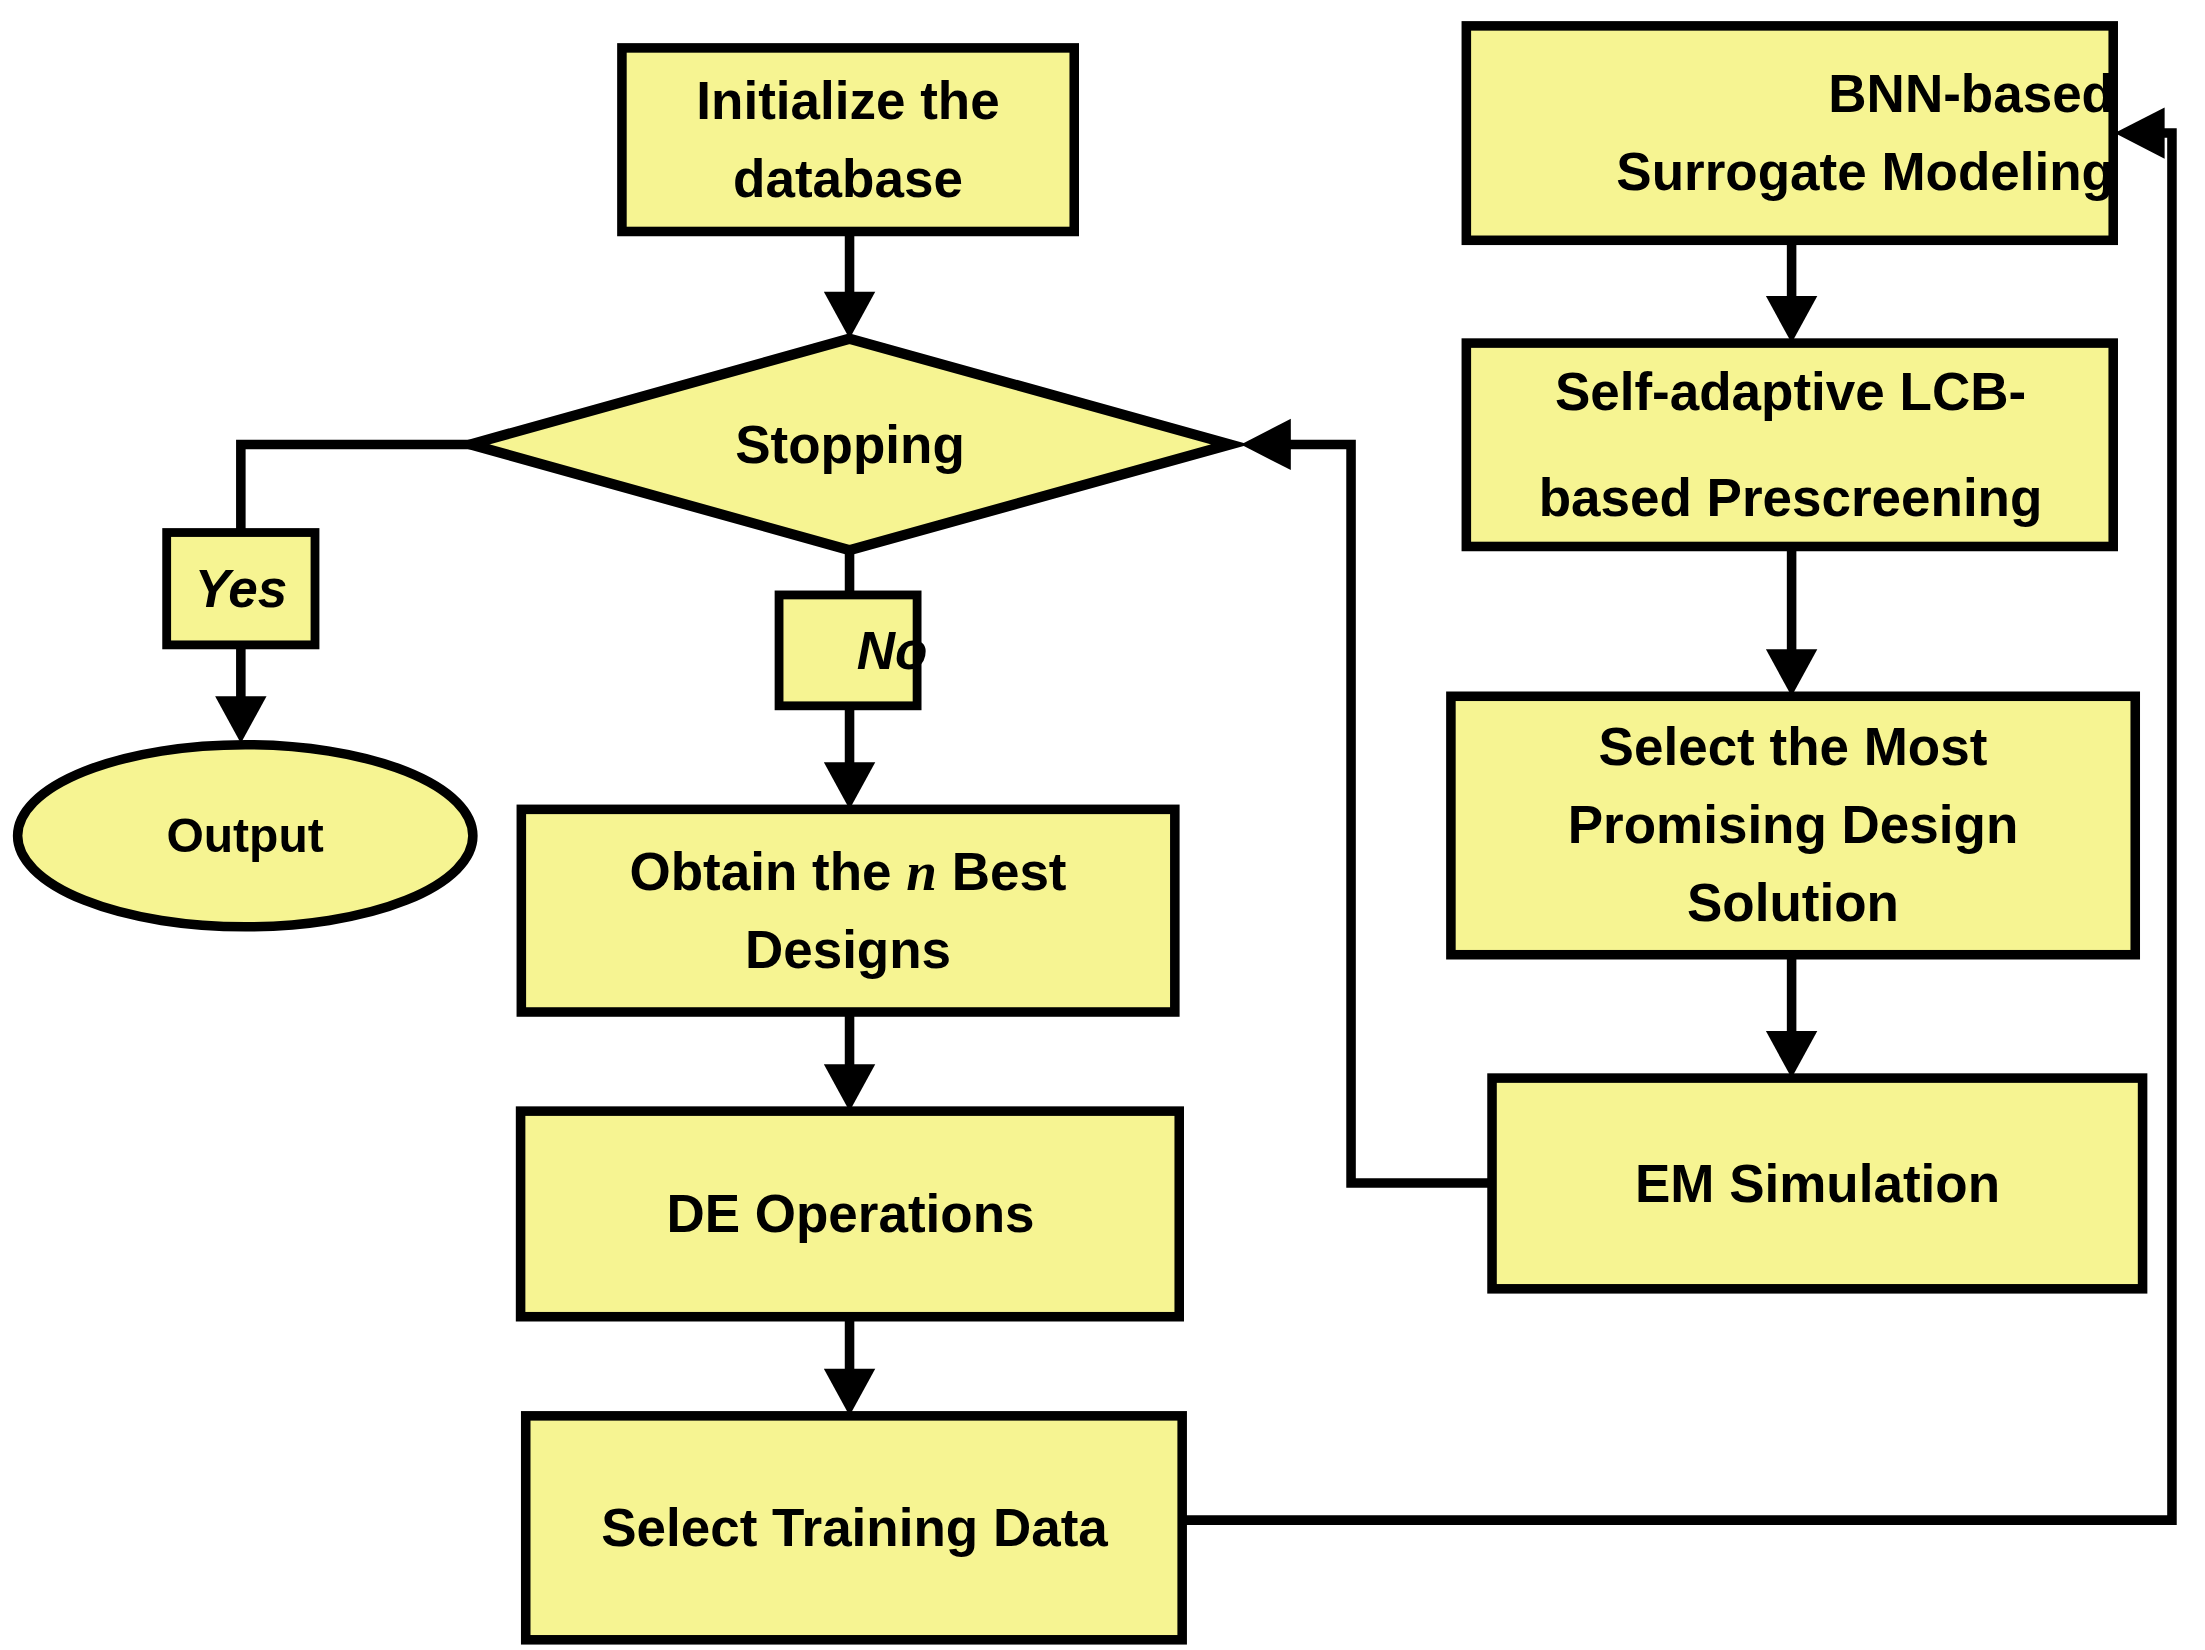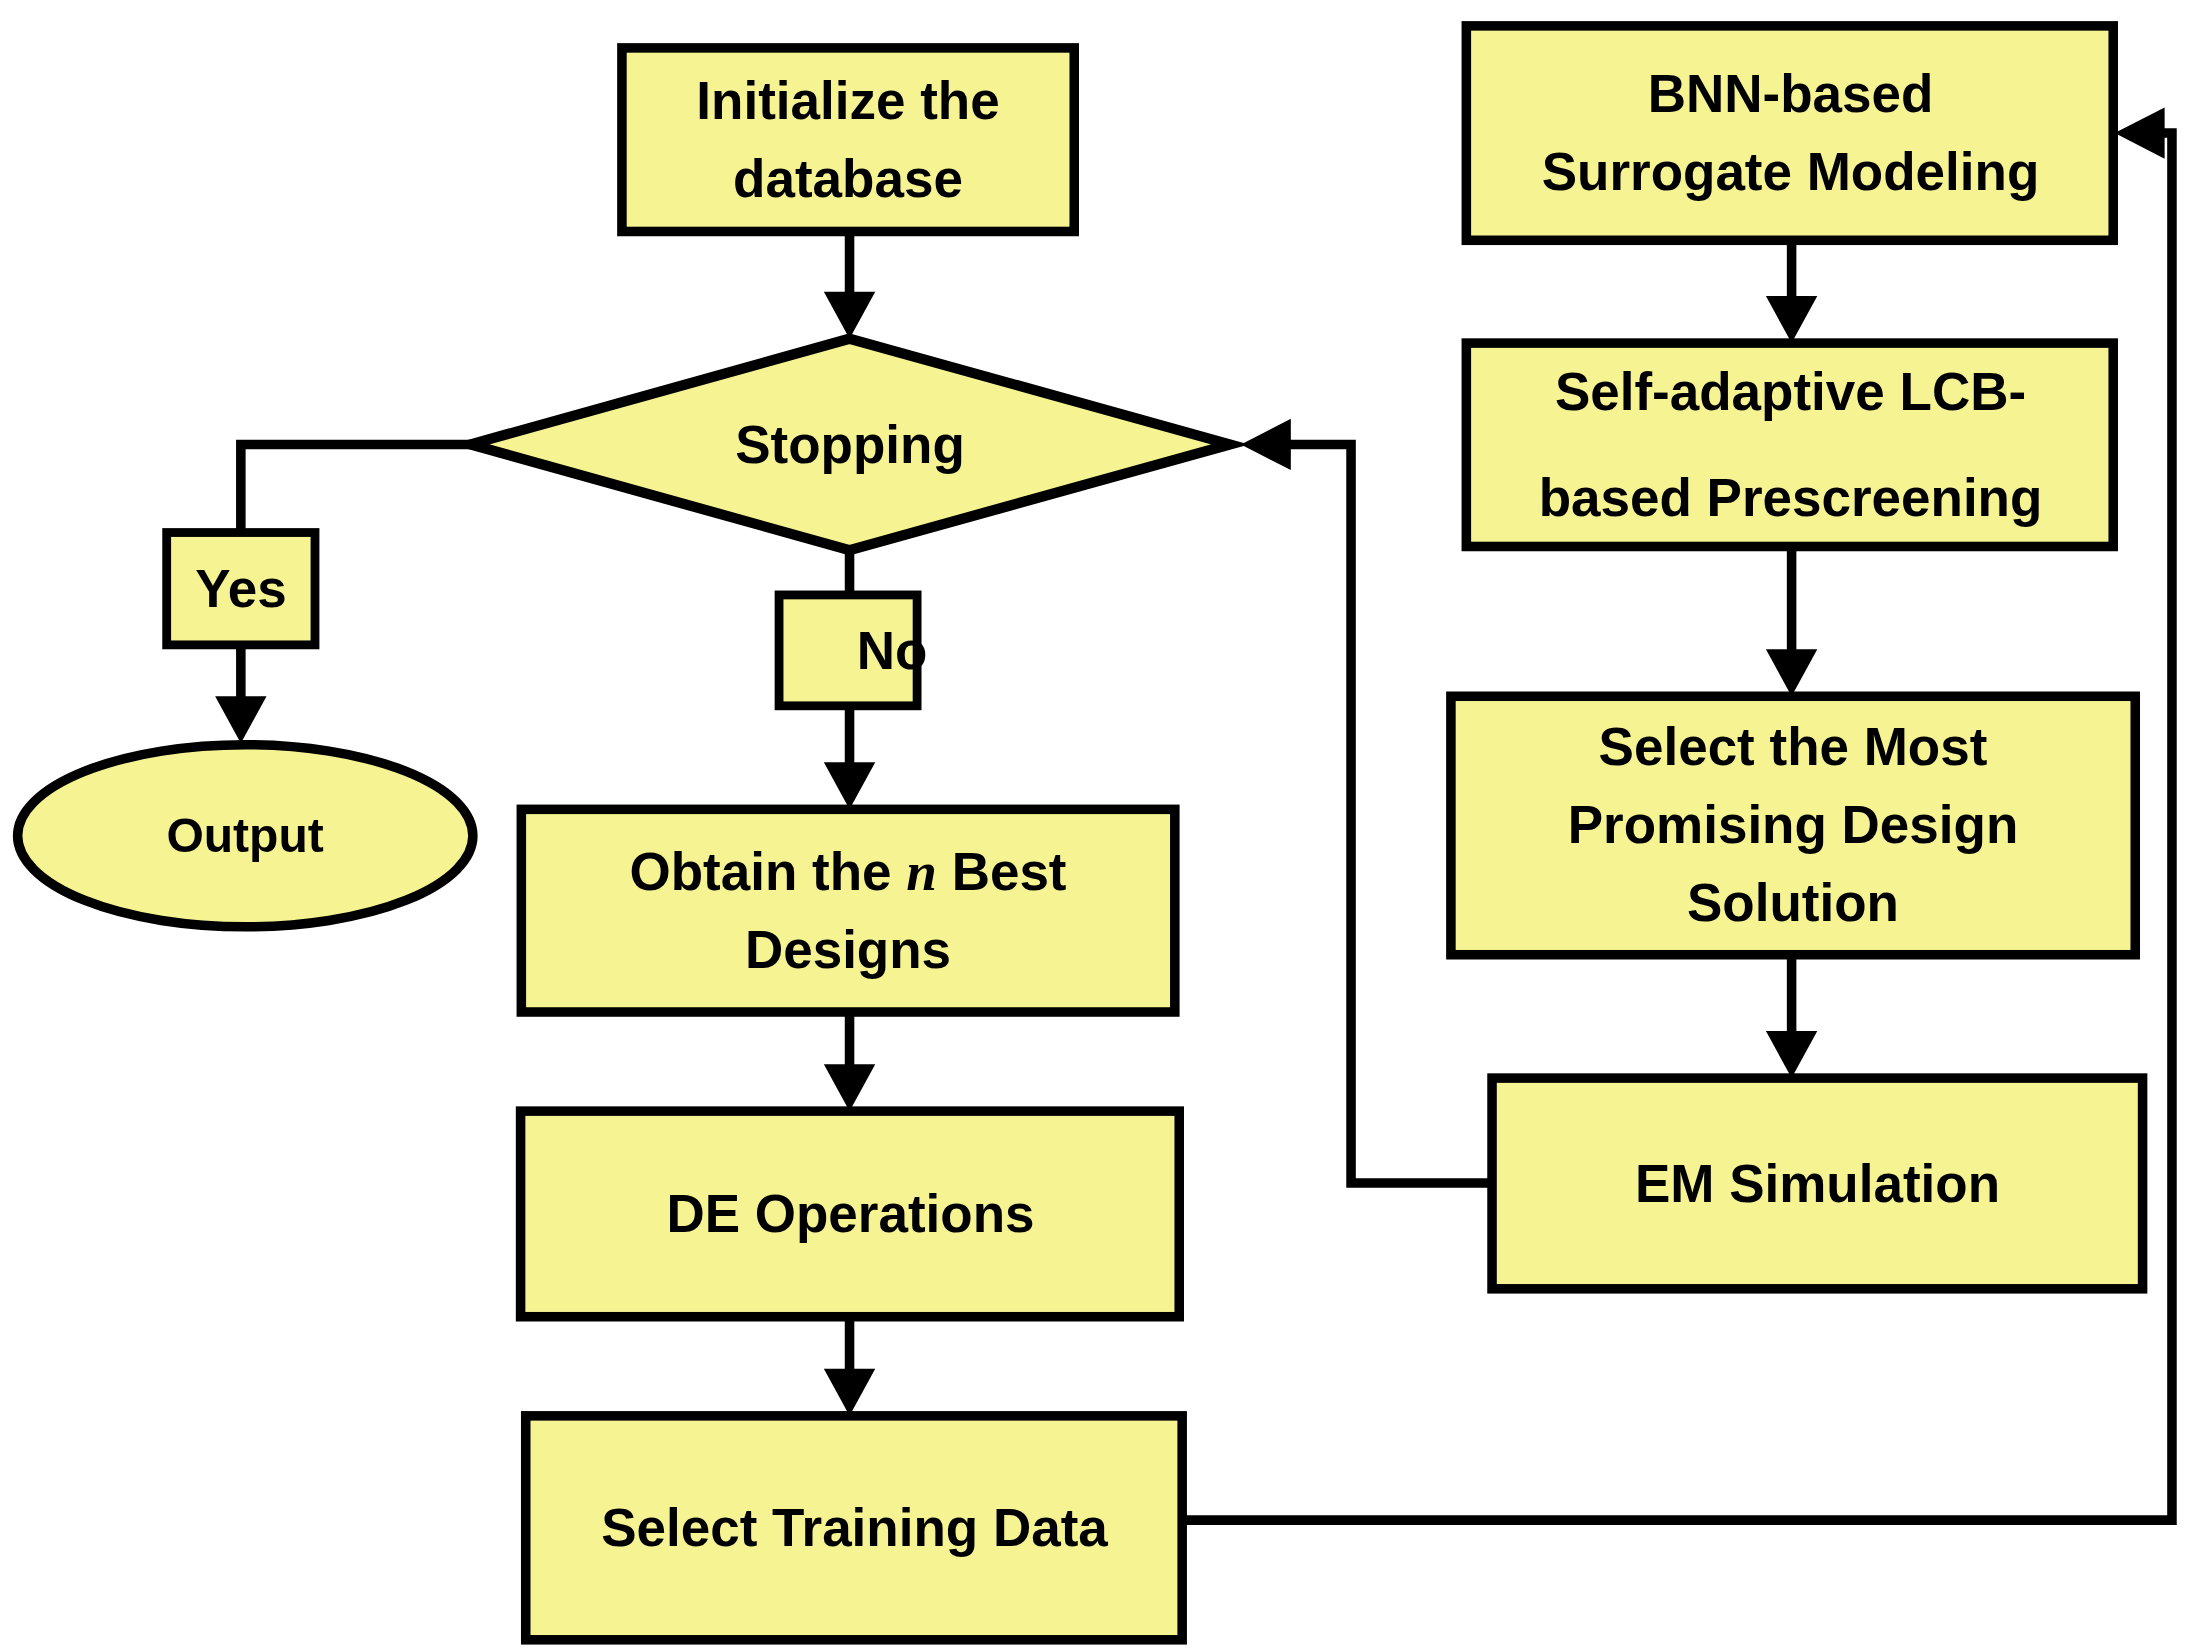--- a/index.html
+++ b/index.html
@@ -29,21 +29,21 @@
     align-items: center;
     justify-content: center;
     text-align: center;
     color: #000000;
     font-weight: 700;
     font-size: 53px;
     line-height: 78px;
     white-space: nowrap;
   }
   .label .ln { display: block; }
-  .label.small { font-size: 53px; line-height: 59px; }
+  .label.small { font-size: 53px; line-height: 59px; font-style: italic; }
   .label.output-lbl { font-size: 48px; }
   .math-n {
     font-family: "Liberation Serif", serif;
     font-style: italic;
     font-weight: 700;
     font-size: 1.04em;
   }
   .shape { stroke: #000000; }
   .conn  { stroke: #000000; fill: none; }
   .head  { stroke: none; fill: #000000; }
@@ -127,21 +127,21 @@
   </div>
 
   <div class="label" style="left:521px; top:1111px; width:659px; height:206px;">
     <span class="ln">DE Operations</span>
   </div>
 
   <div class="label" style="left:526px; top:1416px; width:657px; height:224px;">
     <span class="ln">Select Training Data</span>
   </div>
 
-  <div class="label" style="left:1467px; top:26px; width:647px; height:214px;">
+  <div class="label" style="left:1467px; top:26px; width:647px; height:214px;align-items:flex-end;">
     <span class="ln">BNN-based</span>
     <span class="ln">Surrogate Modeling</span>
   </div>
 
   <div class="label" style="left:1467px; top:343px; width:647px; height:203px;gap:28px;">
     <span class="ln">Self-adaptive LCB-</span>
     <span class="ln">based Prescreening</span>
   </div>
 
   <div class="label" style="left:1451px; top:696px; width:684px; height:258px;">

